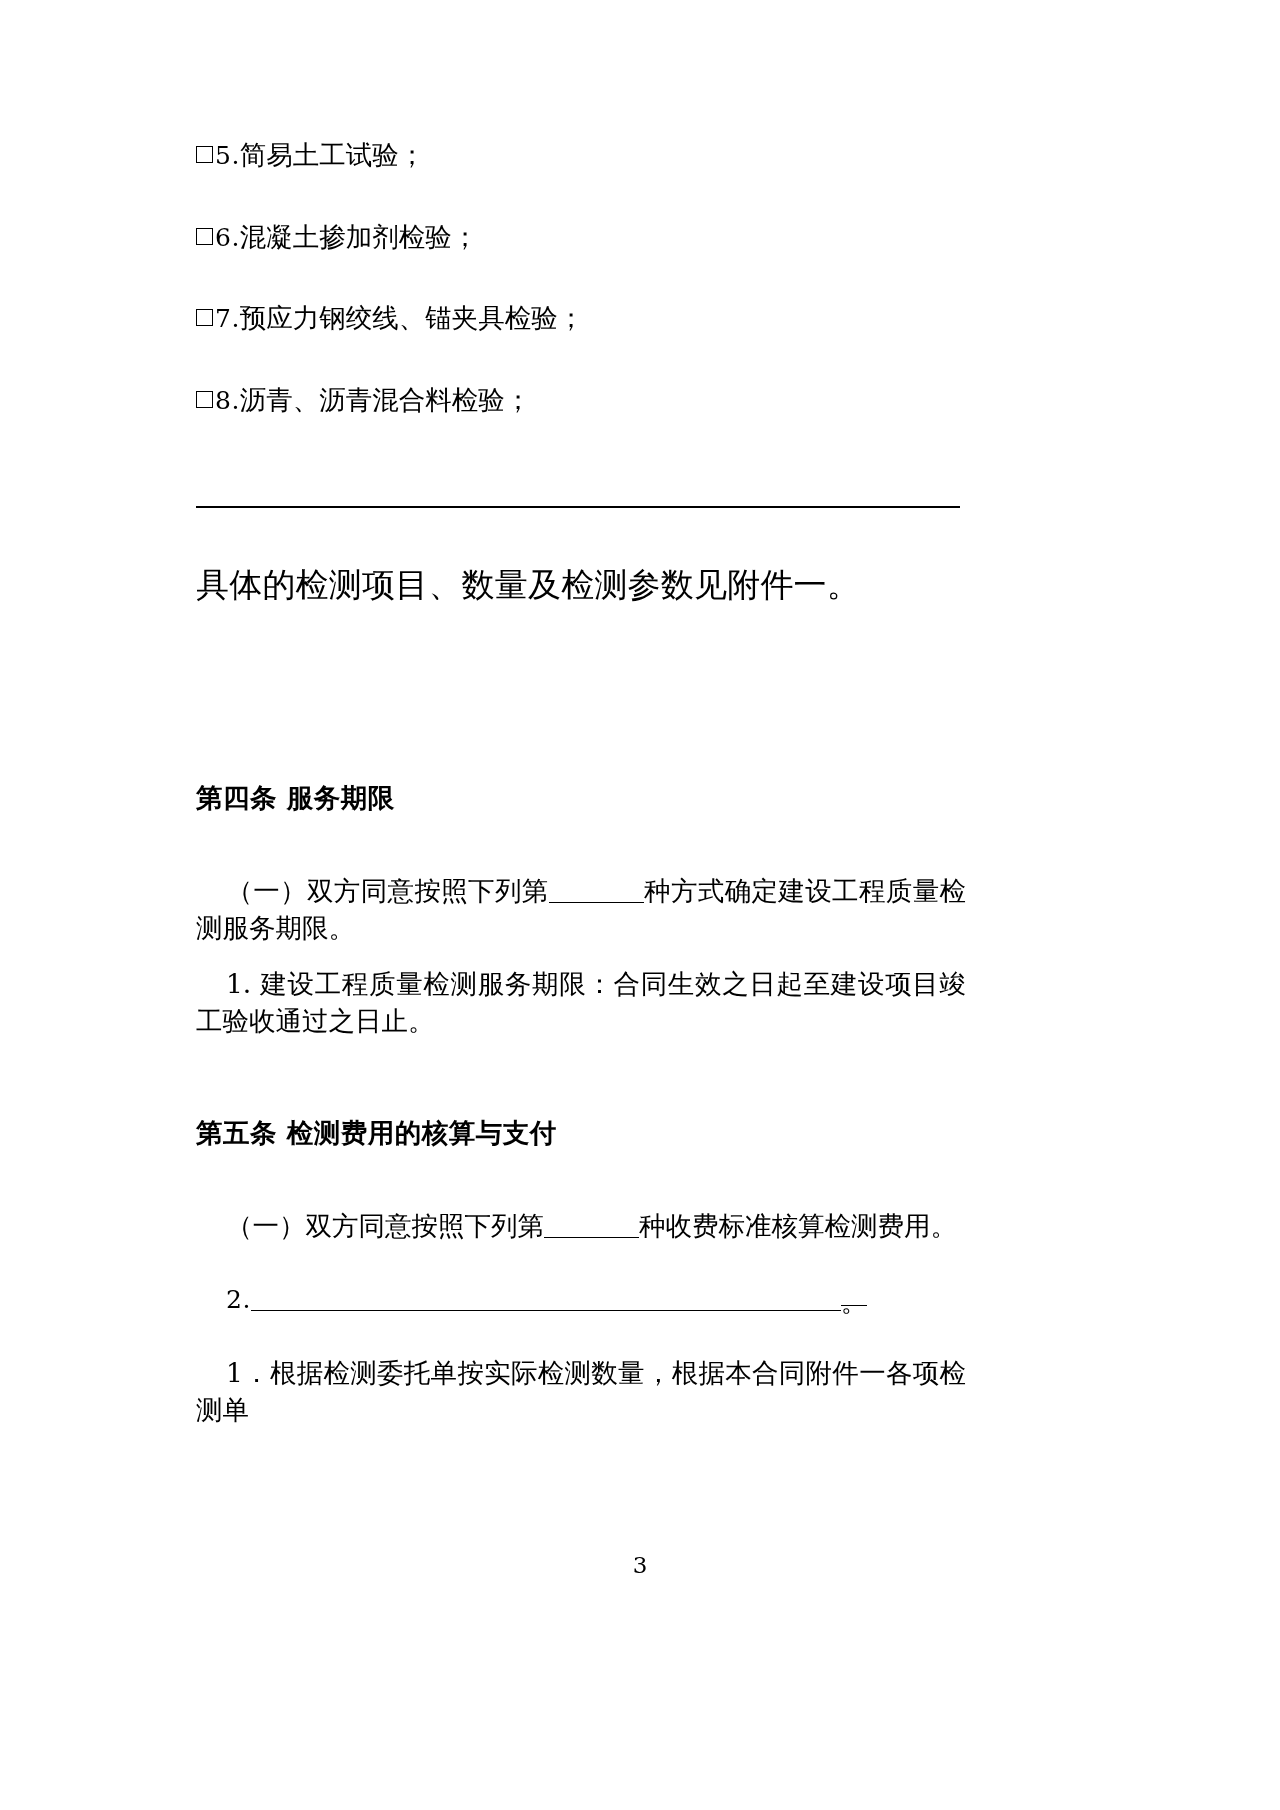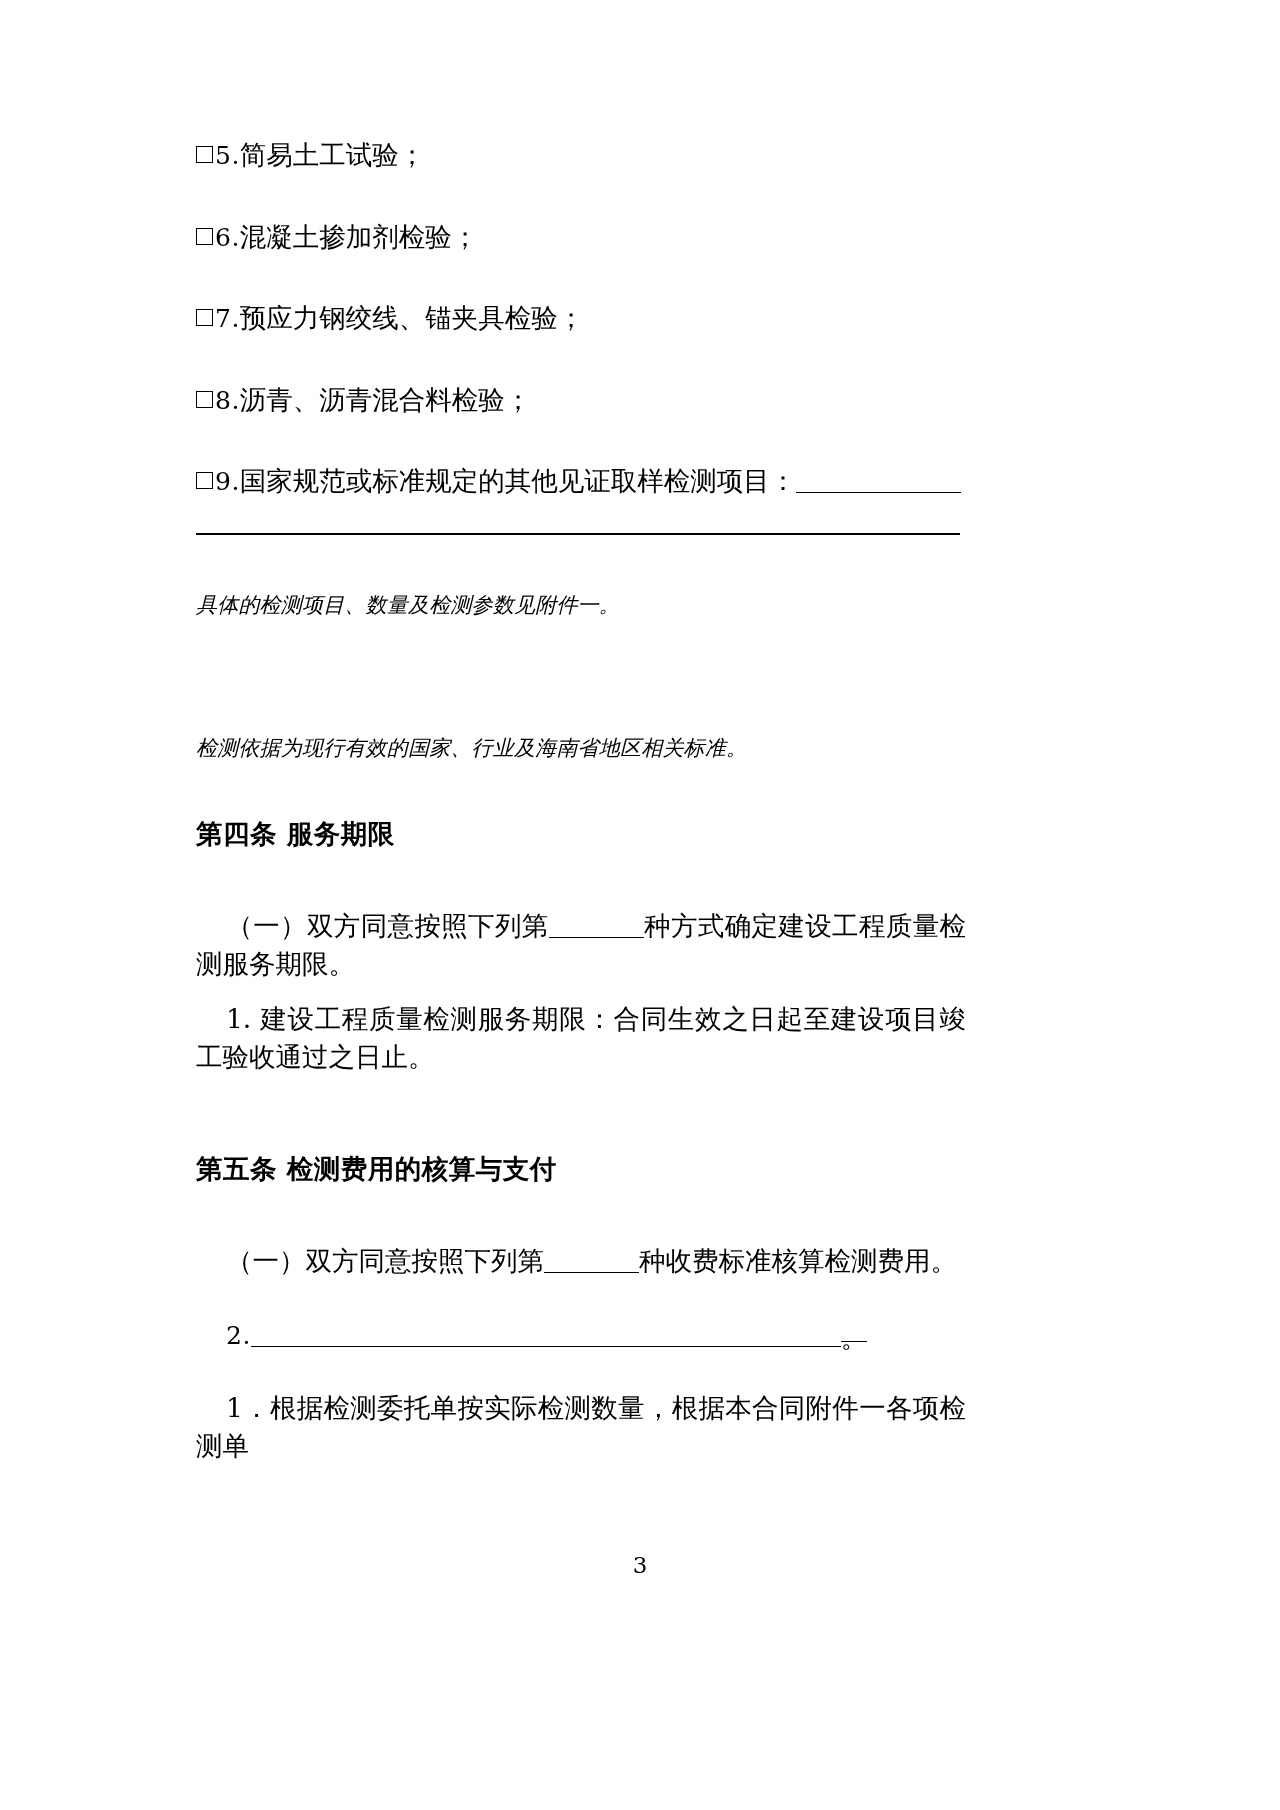--- a/index.html
+++ b/index.html
@@ -21,28 +21,27 @@
     box-sizing: border-box;
   }
   .content {
     position: absolute;
     left: 196px;
     top: 130px;
     width: 770px;
   }
   
   .p {
-    font-size: 21px;
+    font-size: 33px;
     line-height: 1.0;
     margin: 0 0 0 0;
     text-align: justify;
     text-justify: inter-ideograph;
     white-space: normal;
     letter-spacing: 0.2px;
-    font-style: italic;
   }
   .gap-checkitem { height: 55px; }
   .gap-para      { height: 60px; }
   .gap-head      { height: 62px; }
 
   .checkline {
     font-size: 26.5px;
     line-height: 1.0;
     white-space: nowrap;
   }
@@ -126,36 +125,32 @@
     <div class="checkline">
       <span class="cbox"></span><span class="num-latin">7.</span><span>预应力钢绞线、锚夹具检验；</span>
     </div>
     <div class="gap-checkitem"></div>
 
     <div class="checkline">
       <span class="cbox"></span><span class="num-latin">8.</span><span>沥青、沥青混合料检验；</span>
     </div>
     <div class="gap-checkitem"></div>
 
-    <div class="checkline">
-      <span class="cbox"></span><span class="num-latin">9.</span><span>国家规范或标准规定的其他见证取样检测项目：</span><span class="blank b-lg"></span>
-    </div>
 
     <div class="rule-full"></div>
 
     <div class="gap-para"></div>
 
     <div class="p">具体的检测项目、数量及检测参数见附件一。</div>
 
     <div class="gap-head"></div>
 
 
     <div class="gap-para"></div>
 
-    <div class="p">检测依据为现行有效的国家、行业及海南省地区相关标准。</div>
 
     <div class="gap-head"></div>
 
     <div class="heading">第四条  服务期限</div>
 
     <div class="gap-para"></div>
 
     <div class="body-just">
       <span class="sp-ind"></span><span>（一）双方同意按照下列第</span><span class="blank b-md"></span><span>种方式确定建设工程质量检测服务期限。</span>
     </div>

